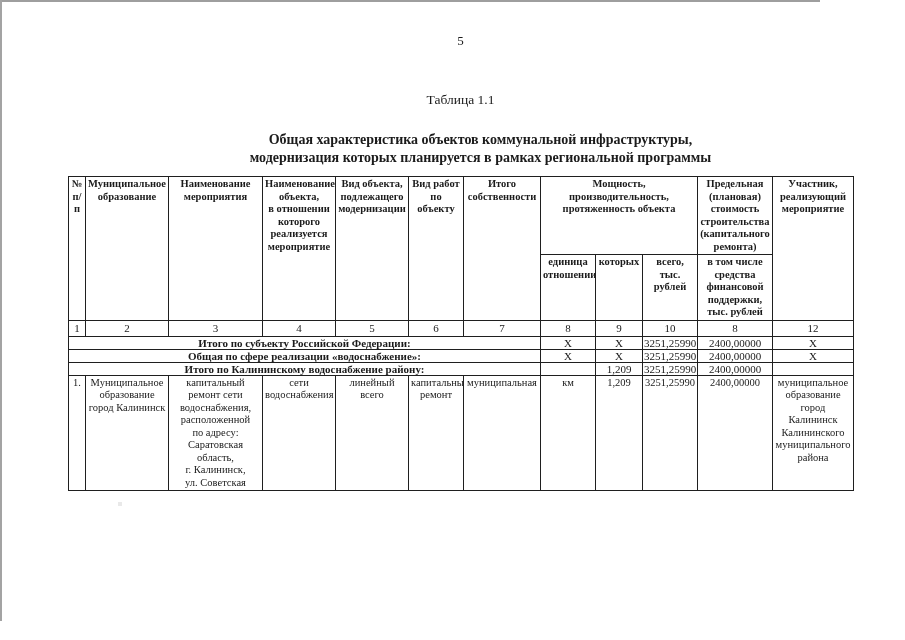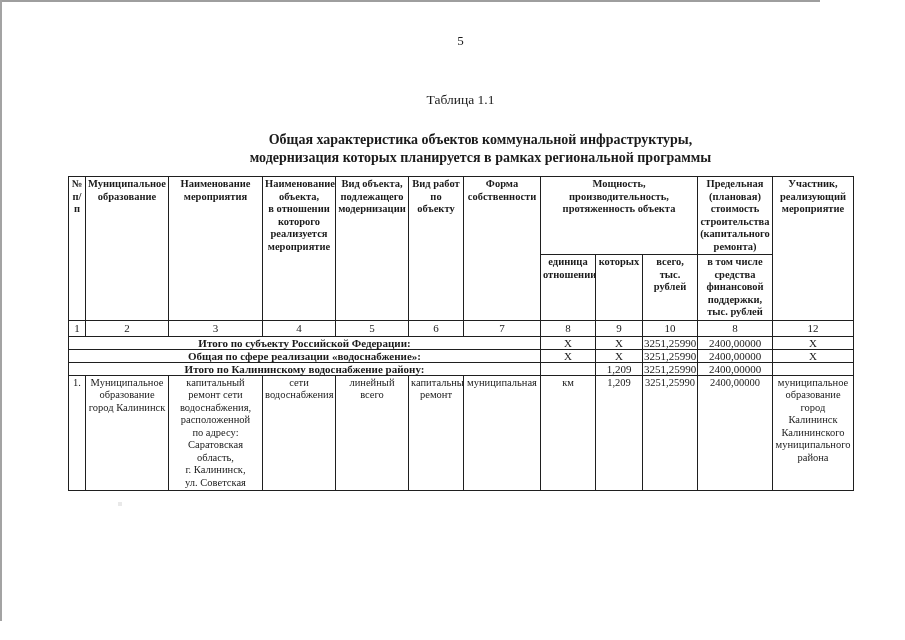--- a/index.html
+++ b/index.html
@@ -78,21 +78,21 @@
 объекта,
 в отношении
 которого
 реализуется
 мероприятие</td>
     <td rowspan="2" class="hc">Вид объекта,
 подлежащего
 модернизации</td>
     <td rowspan="2" class="hc">Вид работ
 по объекту</td>
-    <td rowspan="2" class="hc">Форма
+    <td rowspan="2" class="hc">Итого
 собственности</td>
     <td colspan="3" class="hc">Мощность,
 производительность,
 протяженность объекта</td>
     <td class="hc">Предельная
 (плановая)
 стоимость
 строительства
 (капитального
 ремонта)</td>

